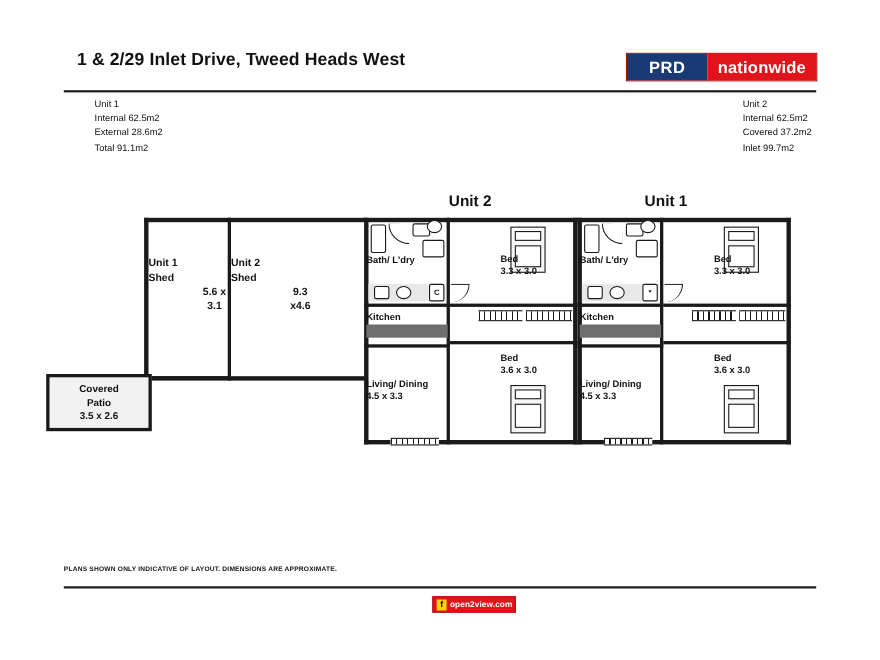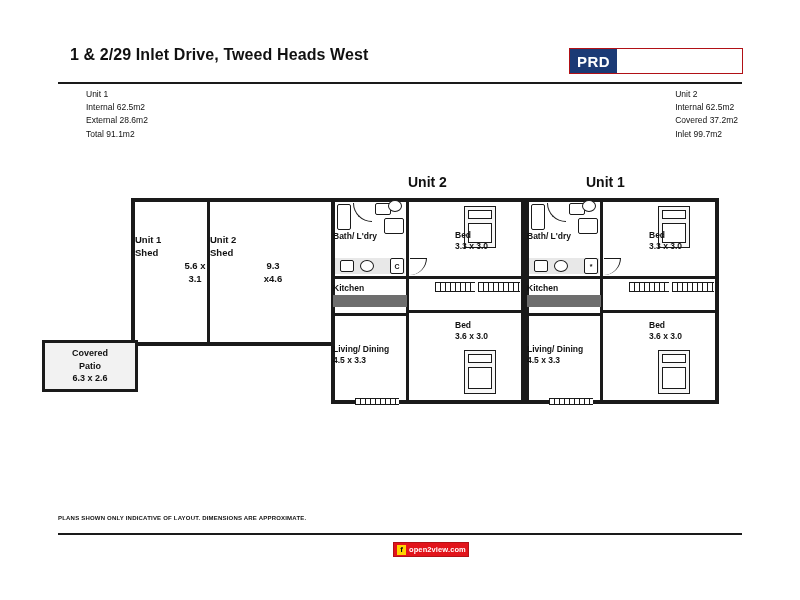--- a/index.html
+++ b/index.html
@@ -23,21 +23,21 @@
     position:absolute; left:58px; top:82px; width:684px; height:2px; background:#1a1a1a;
   }
   .logo {
     position:absolute; right:57px; top:48px;
     width:172px; height:24px;
     display:flex; align-items:stretch;
     border:1px solid #b11116;
   }
   .logo .prd {
     background:#1b3a75; color:#fff; font-weight:bold; font-size:15px;
-    display:flex; align-items:center; justify-content:center; padding:0 7px;
+    display:flex; align-items:center; justify-content:center; padding:0 20px;
     letter-spacing:.5px;
   }
   .logo .nationwide {
     background:#e2141b; color:#fff; font-weight:bold; font-size:15px;
     display:flex; align-items:center; justify-content:center; flex:1;
     letter-spacing:.2px;
   }
 
   .stats { position:absolute; font-size:8.5px; line-height:1.55; color:#111; }
   .stats.left { left:86px; top:88px; text-align:left; }
@@ -124,20 +124,21 @@
 </head>
 <body>
 
 <div class="page">
 
   <div class="title">1 &amp; 2/29 Inlet Drive, Tweed Heads West</div>
   <div class="title-rule"></div>
 
   <div class="logo">
     <div class="prd">PRD</div>
+    <div class="nationwide">nationwide</div>
   </div>
 
   <div class="stats left">
     <div>Unit 1</div>
     <div>Internal 62.5m2</div>
     <div>External 28.6m2</div>
     <div>Total 91.1m2</div>
   </div>
 
   <div class="stats right">
@@ -153,21 +154,21 @@
   <div class="plan">
 
     <div class="wall" style="left:131px;  top:198px; width:202px; height:4px;"></div>
     <div class="wall" style="left:131px;  top:198px; width:4px;  height:148px;"></div>
     <div class="wall" style="left:131px;  top:342px; width:202px; height:4px;"></div>
     <div class="wall" style="left:207px;  top:198px; width:3px;  height:148px;"></div>
 
     <div class="patio" style="left:42px; top:340px; width:96px; height:52px;">
       <div class="nm">Covered</div>
       <div class="nm">Patio</div>
-      <div class="dim">6.3 x 2.6</div>
+      <div class="dim">3.5 x 2.6</div>
     </div>
 
     <div class="room shed-label" style="left:135px; top:230px; width:72px; height:60px;">
       <div class="nm">Unit 1</div>
       <div class="nm">Shed</div>
       <div class="dim">5.6 x 3.1</div>
     </div>
     <div class="room shed-label" style="left:210px; top:230px; width:78px; height:60px;">
       <div class="nm">Unit 2</div>
       <div class="nm">Shed</div>

